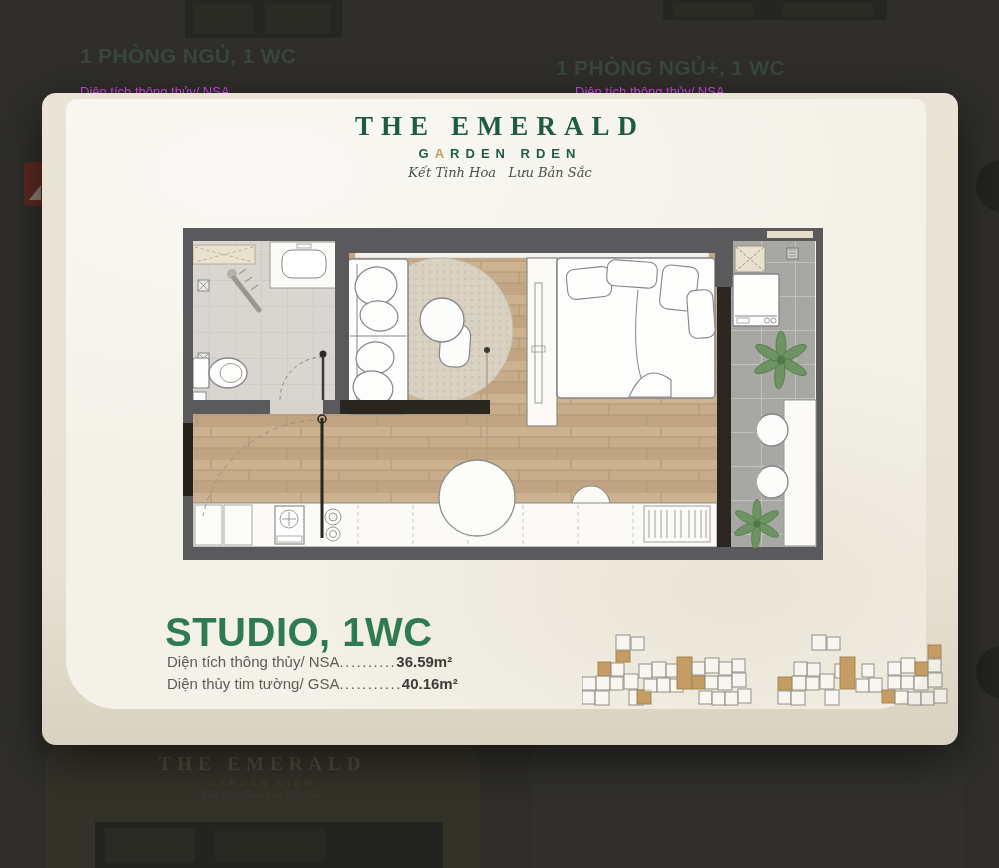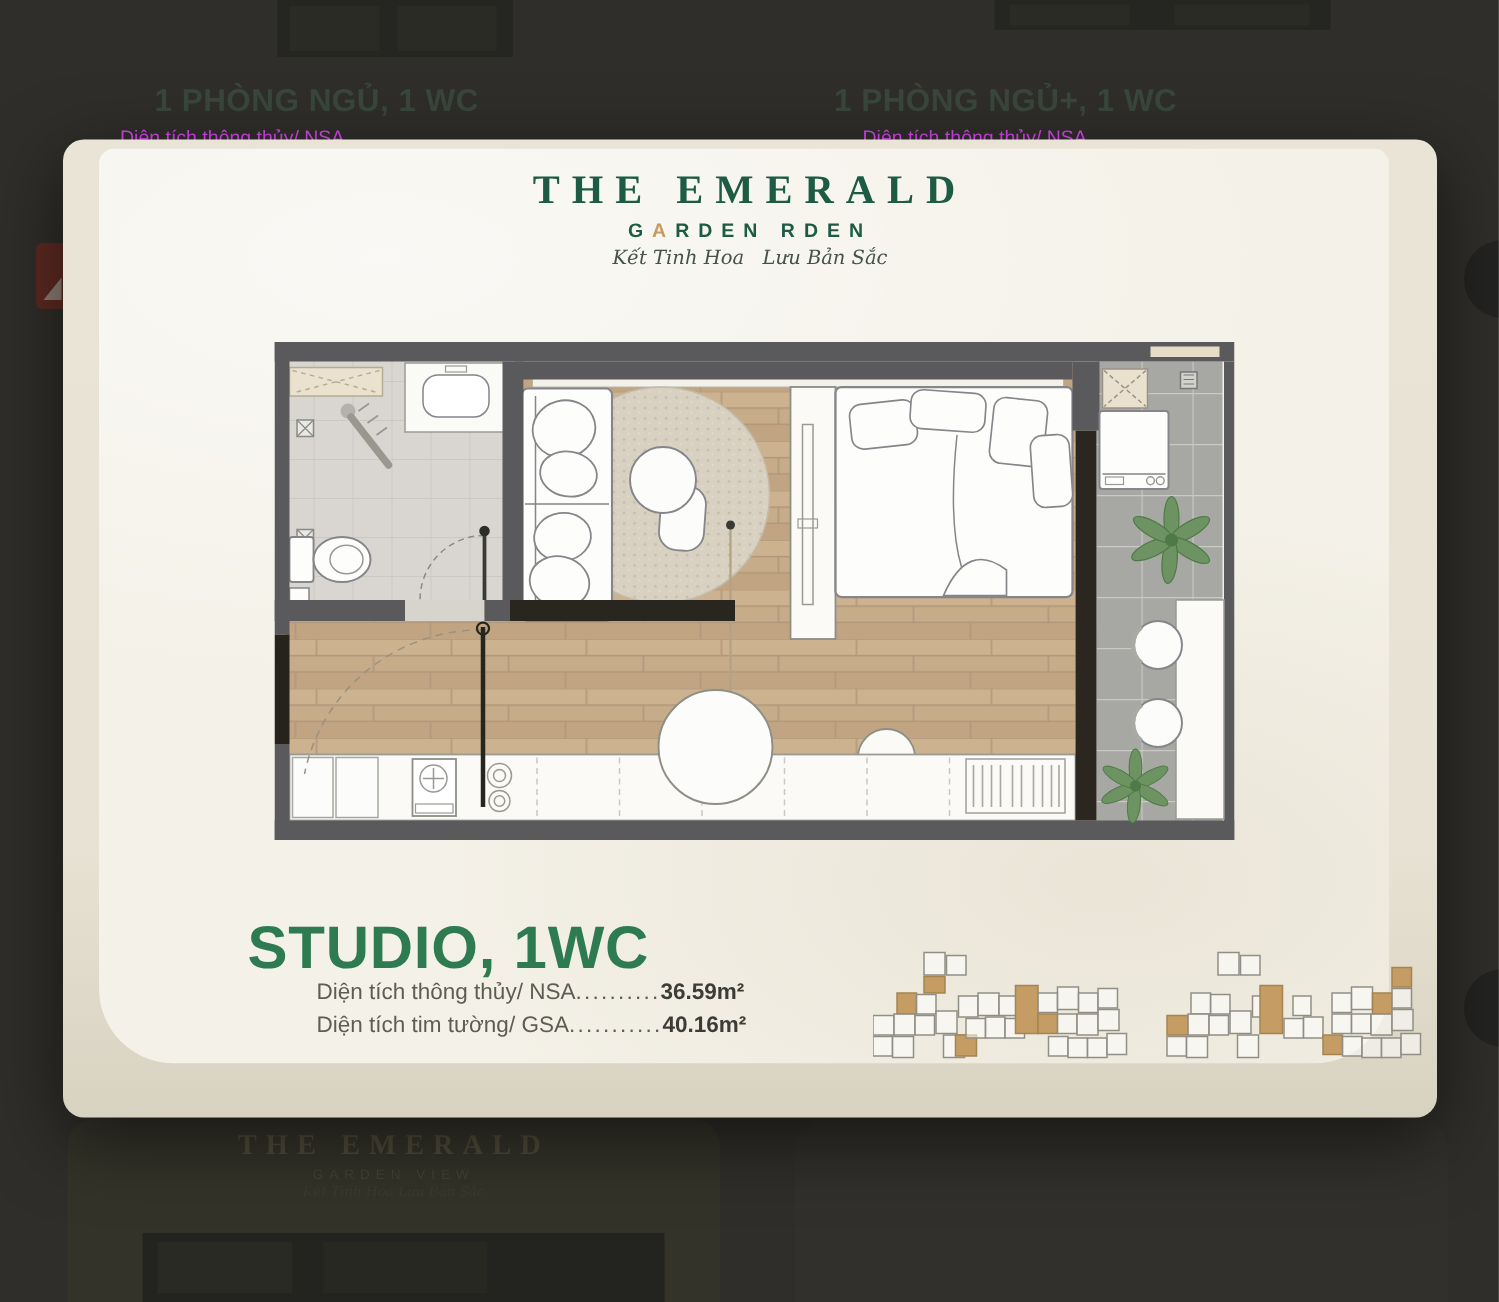--- a/index.html
+++ b/index.html
@@ -27,40 +27,40 @@
           radial-gradient(90% 70% at 78% 80%, rgba(214,205,182,.35), rgba(255,255,255,0) 60%),
           #f4f1e8;}
   .logo{position:absolute;left:0;top:18px;width:100%;text-align:center;}
   .logo-title{font-family:"Liberation Serif",serif;font-weight:bold;font-size:27px;letter-spacing:8px;color:#1d5b45;}
   .logo-sub{margin-top:4px;font-size:13px;font-weight:bold;letter-spacing:6px;color:#1d5b45;}
   .logo-sub .gold{color:#c79a5f;}
   .logo-tag{margin-top:4px;font-family:"DejaVu Serif",serif;font-style:italic;font-size:13px;color:#44524a;white-space:pre;}
   .plan-wrap{position:absolute;left:141px;top:135px;width:640px;height:332px;}
   .unit-title{position:absolute;left:123px;top:517px;font-size:40px;font-weight:bold;letter-spacing:.5px;color:#2e7b51;}
   .area-block{position:absolute;left:125px;top:560px;font-size:15px;color:#5d5d54;}
-  .area-row{margin-bottom:5px;white-space:nowrap;margin-left:44px;}
+  .area-row{margin-bottom:5px;white-space:nowrap;}
   .area-row .dots{letter-spacing:1.5px;}
   .area-row .val{font-weight:bold;color:#3c3c36;}
   .keyplan{position:absolute;left:540px;top:540px;}
 </style>
 </head>
 <body>
 
 <div class="screen">
 
   <div class="bg-plan-thumb" style="left:185px;top:0;width:157px;height:38px;">
     <div class="inner" style="left:8px;top:4px;width:60px;height:30px;"></div>
     <div class="inner" style="left:80px;top:4px;width:66px;height:30px;"></div>
   </div>
   <div class="bg-plan-thumb" style="left:663px;top:0;width:224px;height:20px;">
     <div class="inner" style="left:10px;top:3px;width:80px;height:14px;"></div>
     <div class="inner" style="left:120px;top:3px;width:90px;height:14px;"></div>
   </div>
 
-  <div class="bg-title" style="left:80px;top:56px;margin-left:23px;">1 PHÒNG NGỦ, 1 WC</div>
+  <div class="bg-title" style="left:80px;top:44px;">1 PHÒNG NGỦ, 1 WC</div>
   <div class="bg-title" style="left:556px;top:56px;">1 PHÒNG NGỦ+, 1 WC</div>
 
   <div class="bg-arealine" style="left:80px;top:84px;"><span>Diện tích thông thủy/ NSA</span><span class="dots">..........</span></div>
   <div class="bg-arealine" style="left:575px;top:84px;"><span>Diện tích thông thủy/ NSA</span><span class="dots">..........</span></div>
 
   <div class="badge">
       <div class="tri"></div>
     </div>
 
   <div class="nav-circle" style="top:160px;"></div>
@@ -294,21 +294,21 @@
         <ellipse cx="0" cy="-14" rx="5" ry="15" transform="rotate(245)"></ellipse>
         <ellipse cx="0" cy="-14" rx="5" ry="15" transform="rotate(300)"></ellipse>
         <circle cx="0" cy="0" r="4" fill="#4f7a47"></circle>
       </g>
     </svg>
     </div>
 
     <div class="unit-title">STUDIO, 1WC</div>
     <div class="area-block">
       <div class="area-row"><span>Diện tích thông thủy/ NSA</span><span class="dots">..........</span><span class="val">36.59m²</span></div>
-      <div class="area-row"><span>Diện tích tim tường/ GSA</span><span class="dots">...........</span><span class="val">40.16m²</span></div>
+      <div class="area-row"><span>Diện thủy tim tường/ GSA</span><span class="dots">...........</span><span class="val">40.16m²</span></div>
     </div>
 
     <div class="keyplan">
       <svg width="372" height="84" viewBox="0 0 372 84" xmlns="http://www.w3.org/2000/svg">
         <g stroke="#918f85" fill="rgba(255,255,255,0.55)" stroke-width="1">
           <rect x="34" y="2" width="14" height="15"></rect>
             <rect x="49" y="4" width="13" height="13"></rect>
           <rect x="34" y="18" width="14" height="11" fill="#c59c63" stroke="#a5854f"></rect>
           <rect x="16" y="29" width="13" height="14" fill="#c59c63" stroke="#a5854f"></rect>
           <rect x="29" y="30" width="13" height="13"></rect>

